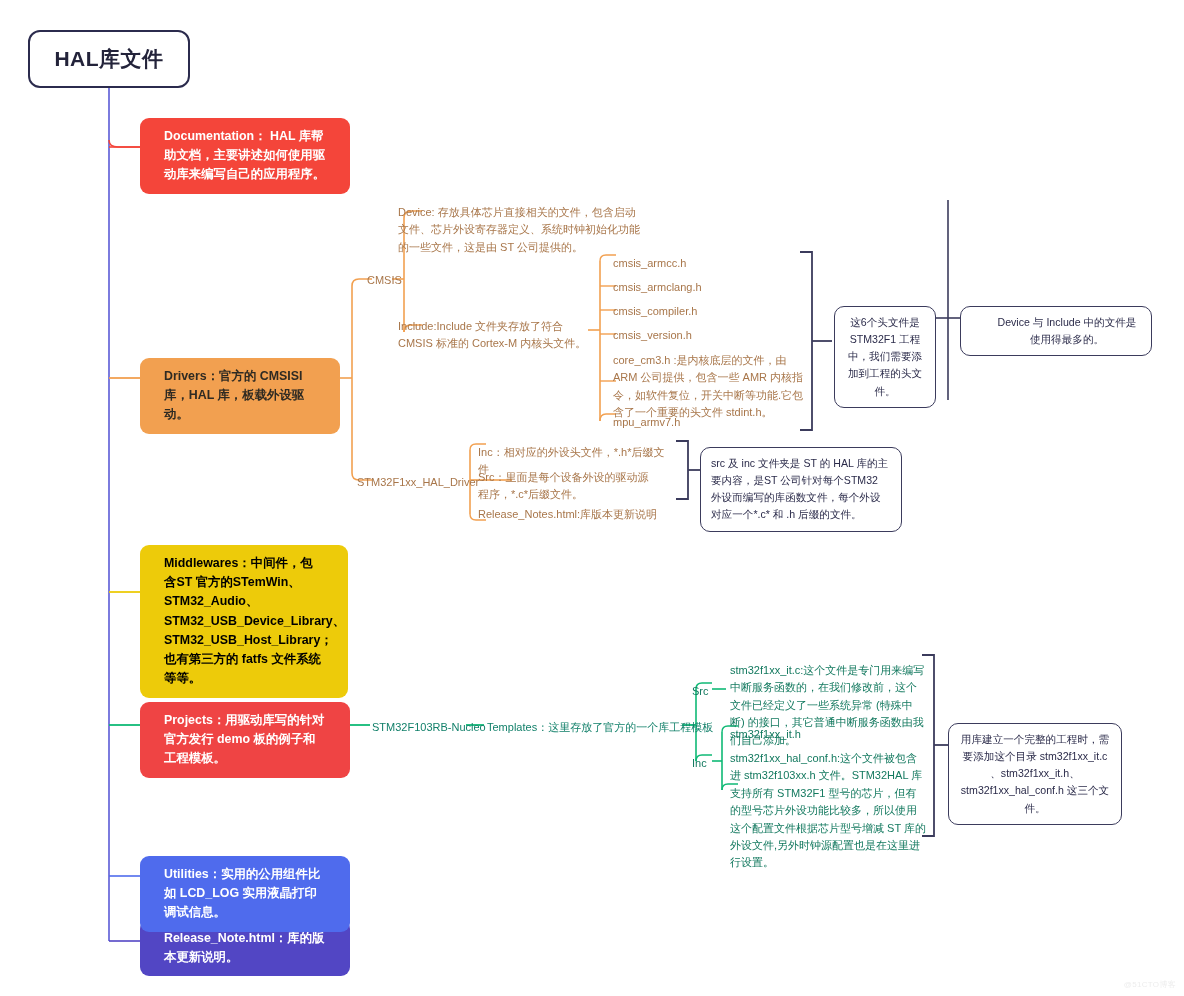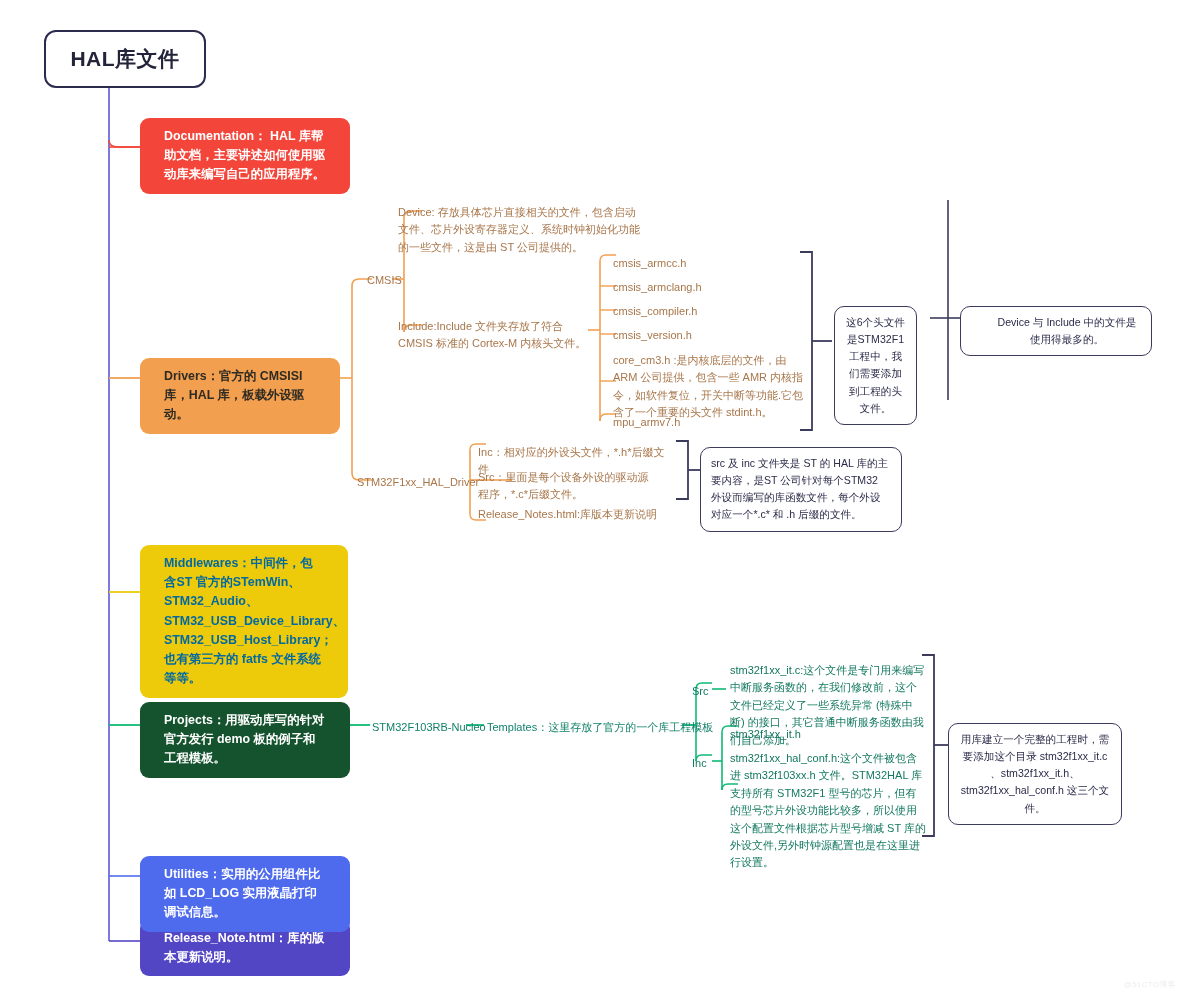--- a/index.html
+++ b/index.html
@@ -8,35 +8,35 @@
     font-family:"Liberation Sans","DejaVu Sans",sans-serif;
     color:#2b2b3d;
   }
   #canvas{position:absolute;inset:0;}
   svg.wires{position:absolute;left:0;top:0;width:1184px;height:996px;pointer-events:none;}
 
   .node{position:absolute;box-sizing:border-box;}
 
   
   .root{
-    left:44px;top:30px;width:162px;height:58px;
+    left:28px;top:30px;width:162px;height:58px;
     border:2.5px solid #2b2b4d;border-radius:12px;background:#fff;
     display:flex;align-items:center;justify-content:center;
     font-size:21px;font-weight:700;color:#23233a;letter-spacing:.5px;
   }
 
   
   .topic{
     border-radius:9px;padding:9px 24px;color:#fff;
     font-size:12.4px;line-height:1.55;font-weight:700;
   }
   .t-doc{left:140px;top:118px;width:210px;background:#f4453a;}
   .t-drivers{left:140px;top:358px;width:200px;background:#f2a050;color:#2f2a22;}
-  .t-middle{left:140px;top:545px;width:208px;background:#edcb0a;color:#0369a1;}
-  .t-projects{left:140px;top:702px;width:210px;background:#14532d;}
+  .t-middle{left:140px;top:545px;width:208px;background:#edcb0a;color:#000000;}
+  .t-projects{left:140px;top:702px;width:210px;background:#ef4444;}
   .t-util{left:140px;top:856px;width:210px;background:#4f6bed;}
   .t-release{left:140px;top:920px;width:210px;background:#5246c4;}
 
   
   .lbl{
     position:absolute;font-size:11px;line-height:1.58;
     color:#8a6a45;white-space:nowrap;
   }
   .lbl.wrap{white-space:normal;}
   .lbl.org{color:#a8764a;}
@@ -142,21 +142,21 @@
 
   <div class="lbl org wrap" style="left:398px;top:318px;width:196px;">Include:Include 文件夹存放了符合 CMSIS 标准的 Cortex-M 内核头文件。</div>
 
   <div class="lbl org" style="left:613px;top:255px;">cmsis_armcc.h</div>
   <div class="lbl org" style="left:613px;top:279px;">cmsis_armclang.h</div>
   <div class="lbl org" style="left:613px;top:303px;">cmsis_compiler.h</div>
   <div class="lbl org" style="left:613px;top:327px;">cmsis_version.h</div>
   <div class="lbl org wrap" style="left:613px;top:352px;width:194px;">core_cm3.h :是内核底层的文件，由 ARM 公司提供，包含一些 AMR 内核指令，如软件复位，开关中断等功能.它包含了一个重要的头文件 stdint.h。</div>
   <div class="lbl org" style="left:613px;top:414px;">mpu_armv7.h</div>
 
-  <div class="callout" style="left:834px;top:306px;width:83px;">这6个头文件是STM32F1 工程中，我们需要添加到工程的头文件。</div>
+  <div class="callout" style="left:834px;top:306px;width:102px;">这6个头文件是STM32F1 工程中，我们需要添加到工程的头文件。</div>
 
   <div class="callout" style="left:960px;top:306px;width:192px;padding-left:32px;">Device 与 Include 中的文件是使用得最多的。</div>
 
   <div class="lbl org" style="left:357px;top:474px;">STM32F1xx_HAL_Driver</div>
 
   <div class="lbl org wrap" style="left:478px;top:444px;width:196px;">Inc：相对应的外设头文件，*.h*后缀文件</div>
   <div class="lbl org wrap" style="left:478px;top:469px;width:178px;">Src：里面是每个设备外设的驱动源程序，*.c*后缀文件。</div>
   <div class="lbl org wrap" style="left:478px;top:506px;width:200px;">Release_Notes.html:库版本更新说明</div>
 
   <div class="callout left" style="left:700px;top:447px;width:202px;">src 及 inc 文件夹是 ST 的 HAL 库的主要内容，是ST 公司针对每个STM32 外设而编写的库函数文件，每个外设对应一个*.c* 和 .h 后缀的文件。</div>

